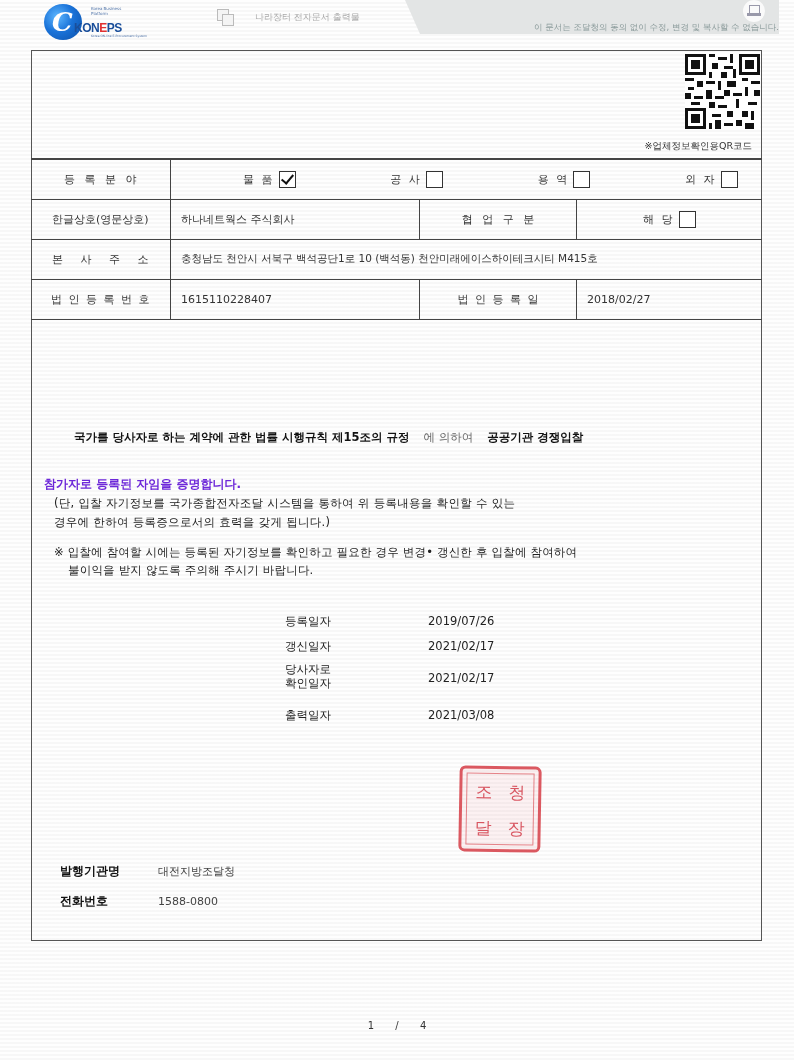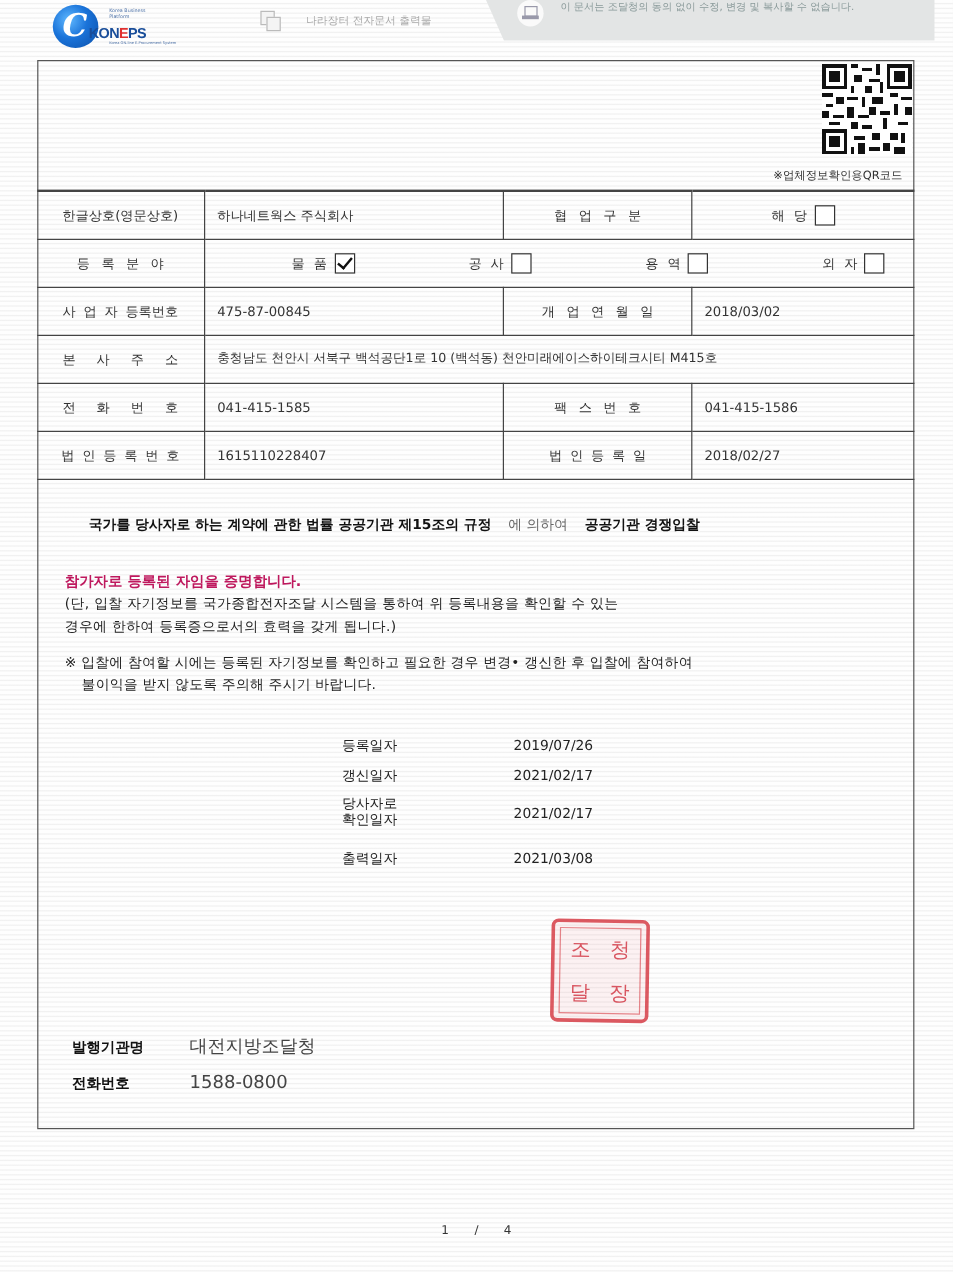--- a/index.html
+++ b/index.html
@@ -29,22 +29,23 @@
   .banner-mid {
     position: absolute; left: 205px; top: 0; width: 200px; height: 34px; display: flex; align-items: center;
   }
   .copy-icon { width: 16px; height: 16px; position: relative; margin-right: 22px; margin-left: 12px; }
   .copy-icon::before, .copy-icon::after { content: ""; position: absolute; width: 10px; height: 10px; border: 1.5px solid #bbb; background: #f4f4f4; }
   .copy-icon::before { left: 0; top: 0; }
   .copy-icon::after { left: 5px; top: 5px; }
   .banner-mid-text { font-size: 9px; color: #aaa; }
   .banner-right {
     position: absolute; left: 405px; top: 0; width: 374px; height: 34px;
-    background: #e3e5e5; display: flex; align-items: flex-start;
+    background: #e3e5e5; display: flex; align-items: flex-end;
     clip-path: polygon(0 0, 100% 0, 100% 100%, 15px 100%);
+    flex-direction: column;
   }
   .printer-icon {
     width: 22px; height: 22px; border-radius: 50%; background: #fafafa; margin-left: 26px; margin-right: 14px;
     position: relative;
   }
   .printer-icon::before { content: ""; position: absolute; left: 6px; top: 5px; width: 9px; height: 7px; border: 1.5px solid #99a; }
   .printer-icon::after { content: ""; position: absolute; left: 4px; top: 13px; width: 14px; height: 3px; background: #99a; }
   .banner-right-text { font-size: 8.5px; color: #8a9a9a; }
 
   
@@ -76,21 +77,21 @@
     border-right: 2.5px solid #111; border-bottom: 2.5px solid #111; transform: rotate(40deg);
   }
   .cell-right { display: flex; justify-content: center; align-items: center; }
 
   .body-text { position: absolute; left: 0; top: 347px; width: 728px; }
   .law-line {
     position: absolute; left: 42px; top: 32px; font-size: 11.5px; white-space: nowrap; color: #111;
   }
   .law-line b { font-weight: bold; }
   .law-line .thin { color: #666; margin: 0 14px; }
-  .cert-line { position: absolute; left: 22px; top: 78px; font-size: 12px; font-weight: bold; color: #be185d; }
+  .cert-line { position: absolute; left: 12px; top: 78px; font-size: 12px; font-weight: bold; color: #6d28d9; }
   .note1 { position: absolute; left: 22px; top: 96px; font-size: 11.5px; line-height: 19px; color: #222; letter-spacing: 0.3px; }
   .note2 { position: absolute; left: 22px; top: 145px; font-size: 11.5px; line-height: 18px; color: #222; letter-spacing: 0.2px; }
   .note2 .indent { padding-left: 14px; }
 
   .dates { position: absolute; left: 253px; top: 563px; width: 260px; }
   .date-row { position: absolute; left: 0; width: 260px; font-size: 11.5px; color: #222; }
   .date-row .k { position: absolute; left: 0; line-height: 14px; }
   .date-row .v { position: absolute; left: 143px; }
 
   .sig { position: absolute; left: 258px; top: 730px; font-size: 37px; letter-spacing: 24px; color: #111; font-family: "DejaVu Sans", sans-serif; }
@@ -103,21 +104,21 @@
   .seal-inner {
     position: absolute; left: 4px; top: 4px; right: 4px; bottom: 4px;
     border: 1.5px solid rgba(210,40,50,0.55);
     font-size: 17px; color: rgba(205,35,50,0.75); font-family: "DejaVu Serif", serif;
     display: grid; grid-template-columns: 1fr 1fr; grid-template-rows: 1fr 1fr; text-align: center; line-height: 36px;
   }
 
   .issuer { position: absolute; left: 28px; top: 812px; font-size: 12px; }
   .issuer-row { position: absolute; left: 0; white-space: nowrap; }
   .issuer-row .k { font-weight: bold; color: #111; font-size: 12px; display: inline-block; width: 98px; }
-  .issuer-row .v { color: #444; font-size: 15px; text-align: center; }
+  .issuer-row .v { color: #444; font-size: 11px; text-align: center; }
 
   .page-num { position: absolute; left: 0; width: 794px; top: 1020px; text-align: center; font-size: 10px; color: #333; word-spacing: 18px; }
 </style>
 </head>
 <body>
 
 <div class="banner">
   <div class="logo">
     <div class="logo-circle">
         <span class="c">C</span>
@@ -201,31 +202,20 @@
 
   <table class="info">
     <colgroup>
       <col style="width:140px">
         <col style="width:249px">
         <col style="width:157px">
         <col style="width:185px">
     </colgroup>
     <tbody>
         <tr>
-      <td class="lbl" style="word-spacing:0">한글상호(영문상호)</td>
-      <td class="val">하나네트웍스 주식회사</td>
-      <td class="lbl">협 업 구 분</td>
-      <td>
-            <div class="cell-right">
-              <span style="word-spacing:4px">해 당</span>
-              <span class="box"></span>
-            </div>
-          </td>
-    </tr>
-    <tr>
       <td class="lbl">등 록 분 야</td>
       <td colspan="3">
         <div class="cat-row">
           <span class="cat">
                 <span>물 품</span>
                 <span class="box checked"></span>
               </span>
           <span class="cat">
                 <span>공 사</span>
                 <span class="box"></span>
@@ -235,47 +225,46 @@
                 <span class="box"></span>
               </span>
           <span class="cat">
                 <span>외 자</span>
                 <span class="box"></span>
               </span>
         </div>
       </td>
     </tr>
     <tr>
-      <td class="lbl" style="word-spacing:3px">사 업 자 등록번호</td>
-      <td class="val">475-87-00845</td>
-      <td class="lbl">개 업 연 월 일</td>
-      <td class="val">2018/03/02</td>
+      <td class="lbl" style="word-spacing:0">한글상호(영문상호)</td>
+      <td class="val">하나네트웍스 주식회사</td>
+      <td class="lbl">협 업 구 분</td>
+      <td>
+            <div class="cell-right">
+              <span style="word-spacing:4px">해 당</span>
+              <span class="box"></span>
+            </div>
+          </td>
     </tr>
     <tr>
       <td class="lbl" style="word-spacing:14px">본 사 주 소</td>
       <td class="val" colspan="3" style="font-size:10.5px">충청남도 천안시 서북구 백석공단1로 10 (백석동) 천안미래에이스하이테크시티 M415호</td>
-    </tr>
-    <tr>
-      <td class="lbl" style="word-spacing:14px">전 화 번 호</td>
-      <td class="val">041-415-1585</td>
-      <td class="lbl">팩 스 번 호</td>
-      <td class="val">041-415-1586</td>
     </tr>
     <tr>
       <td class="lbl" style="word-spacing:3px">법 인 등 록 번 호</td>
       <td class="val">1615110228407</td>
       <td class="lbl" style="word-spacing:3px">법 인 등 록 일</td>
       <td class="val">2018/02/27</td>
     </tr>
   </tbody>
     </table>
 
   <div class="body-text">
     <div class="law-line">
-      <b>국가를 당사자로 하는 계약에 관한 법률 공공기관 제15조의 규정</b><span class="thin">에 의하여</span><b>공공기관 경쟁입찰</b>
+      <b>국가를 당사자로 하는 계약에 관한 법률 시행규칙 제15조의 규정</b><span class="thin">에 의하여</span><b>공공기관 경쟁입찰</b>
     </div>
     <div class="cert-line">참가자로 등록된 자임을 증명합니다.</div>
     <div class="note1">
       <div>(단, 입찰 자기정보를 국가종합전자조달 시스템을 통하여 위 등록내용을 확인할 수 있는</div>
       <div>경우에 한하여 등록증으로서의 효력을 갖게 됩니다.)</div>
     </div>
     <div class="note2">
       <div>※ 입찰에 참여할 시에는 등록된 자기정보를 확인하고 필요한 경우 변경• 갱신한 후 입찰에 참여하여</div>
       <div class="indent">불이익을 받지 않도록 주의해 주시기 바랍니다.</div>
     </div>

